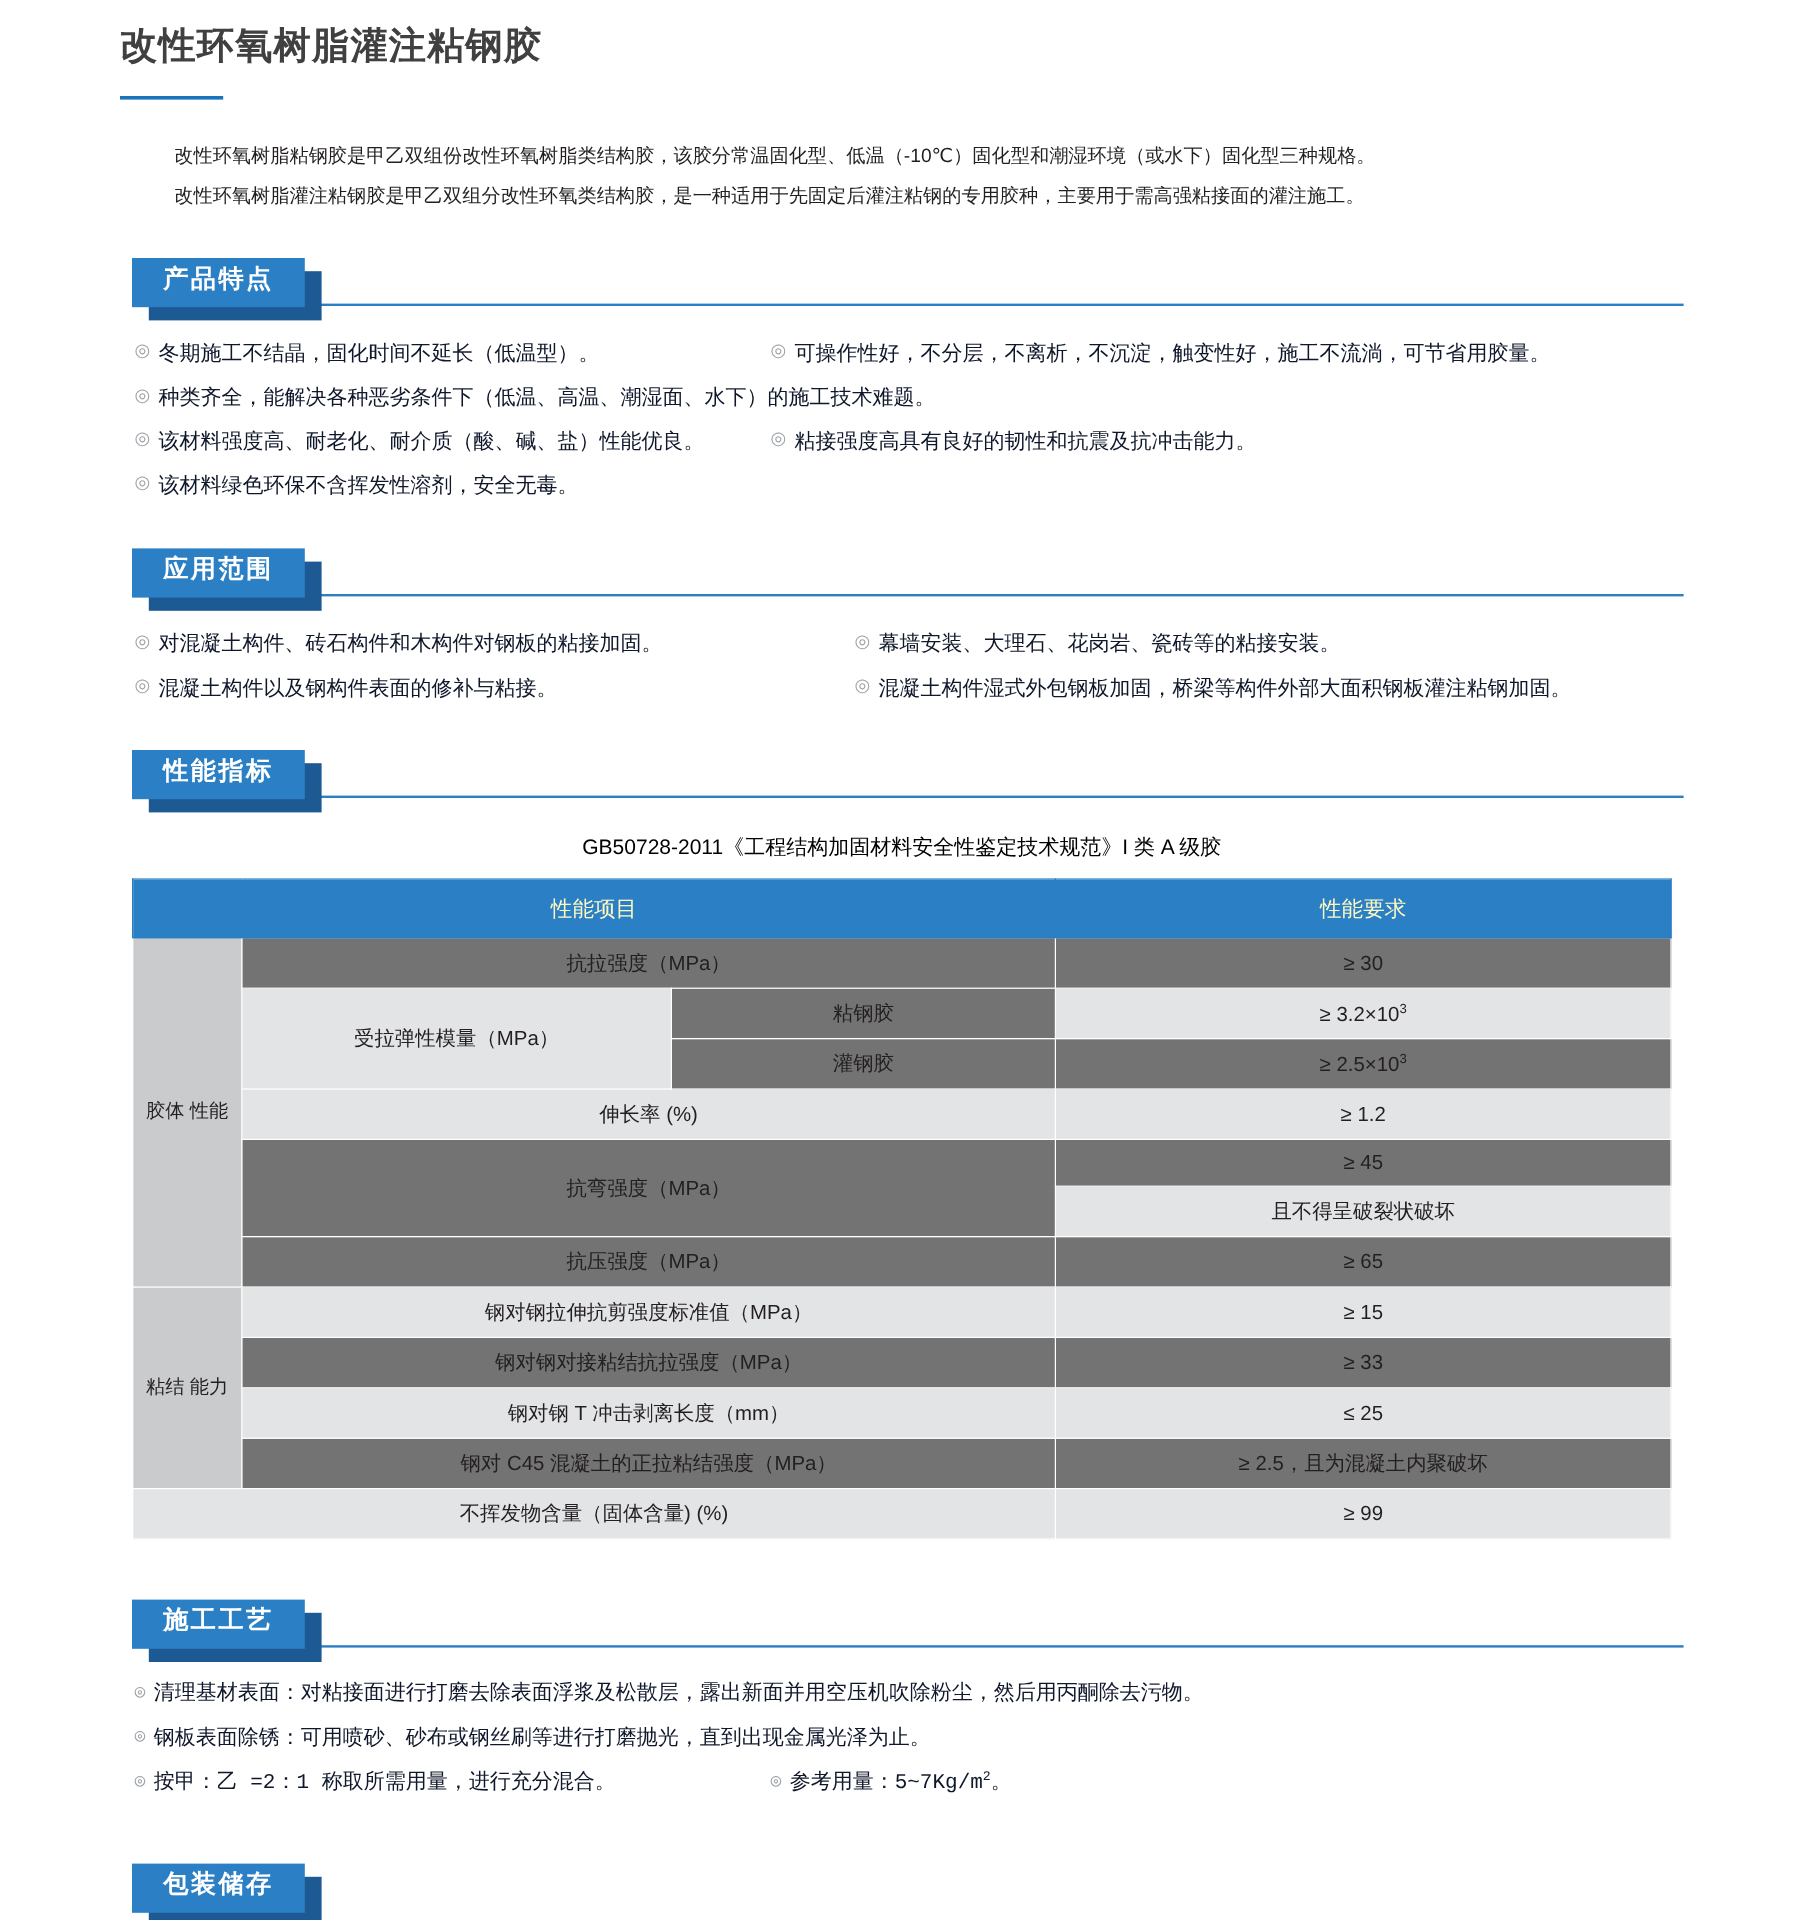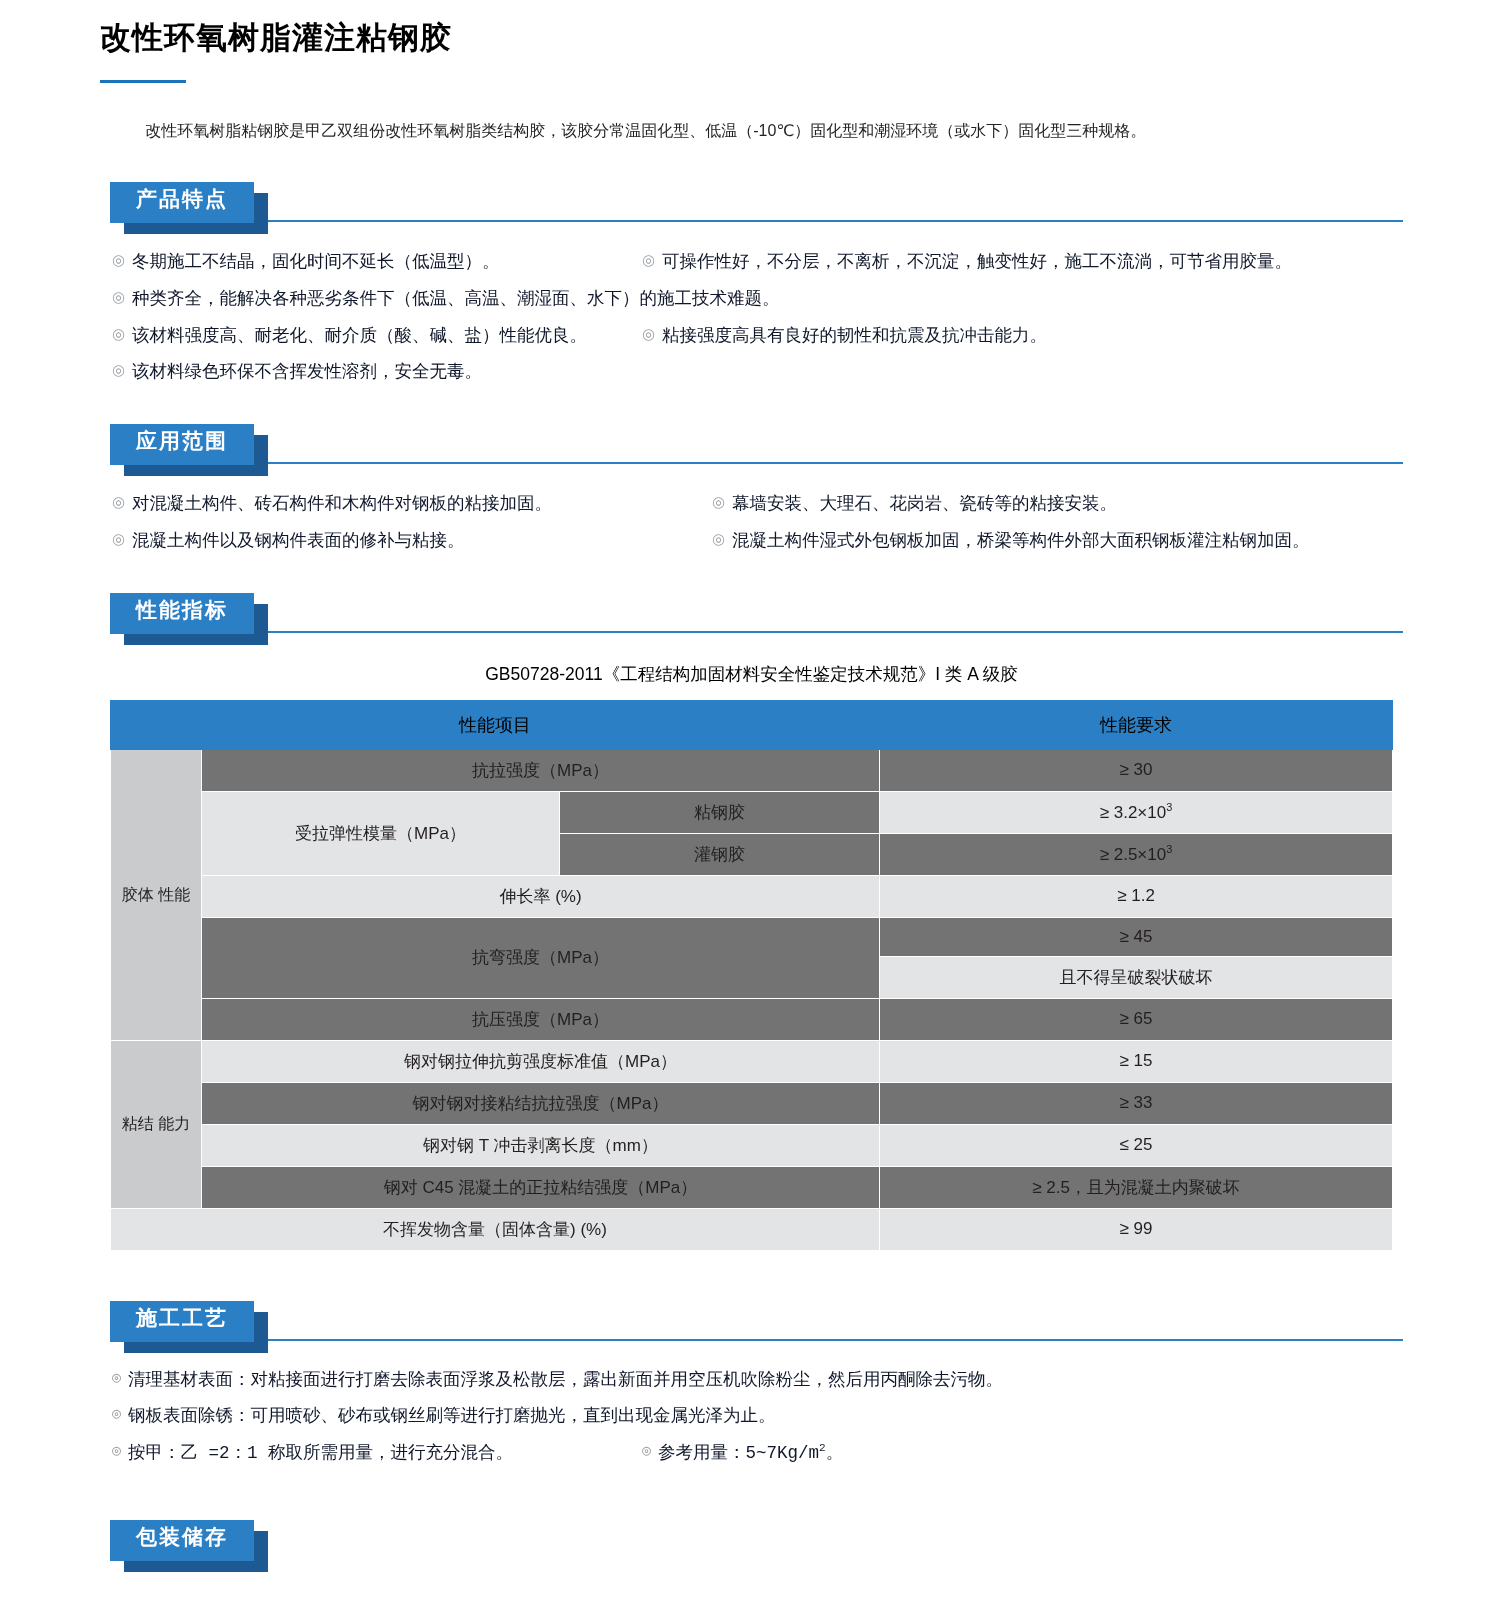--- a/index.html
+++ b/index.html
@@ -20,21 +20,21 @@
     padding: 0 0 40px 0;
   }
 
   
   .title-block {
     padding: 18px 0 0 100px;
   }
   .doc-title {
     font-size: 31px;
     font-weight: bold;
-    color: #000000;
+    color: #404040;
     letter-spacing: 1px;
     line-height: 1.3;
     margin: 0;
   }
   .title-rule {
     width: 86px;
     height: 3px;
     background: #1b73b9;
     margin-top: 22px;
   }
@@ -132,21 +132,21 @@
     color: #231f20;
   }
   table.perf th, table.perf td {
     border: 1px solid #ffffff;
     padding: 9px 6px;
     text-align: center;
     vertical-align: middle;
   }
   table.perf thead th {
     background: #2b7fc4;
-    color: #000000;
+    color: #fef9c3;
     font-weight: normal;
     font-size: 18px;
     padding: 12px 6px;
     border: 1px solid #2b7fc4;
   }
   .cell-dark { background: #737373; }
   .cell-light { background: #e3e4e6; }
   .cell-side { background: #c9cbcd; font-size: 16px; line-height: 1.5; }
   sup { font-size: 11px; vertical-align: super; }
 </style>
@@ -155,20 +155,21 @@
 
 <div class="page">
 
   <div class="title-block">
     <h1 class="doc-title">改性环氧树脂灌注粘钢胶</h1>
     <div class="title-rule"></div>
   </div>
 
   <div class="intro">
     <p>改性环氧树脂粘钢胶是甲乙双组份改性环氧树脂类结构胶，该胶分常温固化型、低温（-10℃）固化型和潮湿环境（或水下）固化型三种规格。</p>
+    <p>改性环氧树脂灌注粘钢胶是甲乙双组分改性环氧类结构胶，是一种适用于先固定后灌注粘钢的专用胶种，主要用于需高强粘接面的灌注施工。</p>
   </div>
 
   <div class="section">
     <div class="sec-head">
       <div class="tab-shadow"></div>
       <span class="tab">产品特点</span>
     </div>
     <div class="sec-rule"></div>
 
     <div class="bullets">

